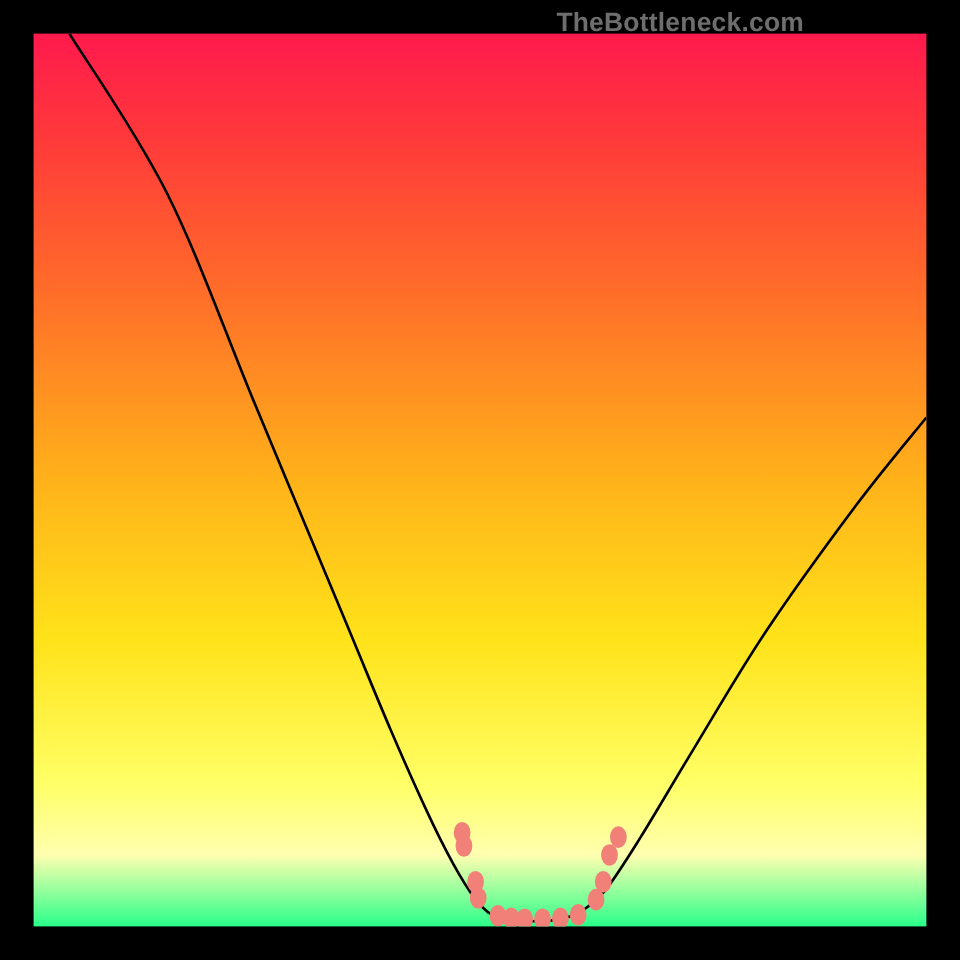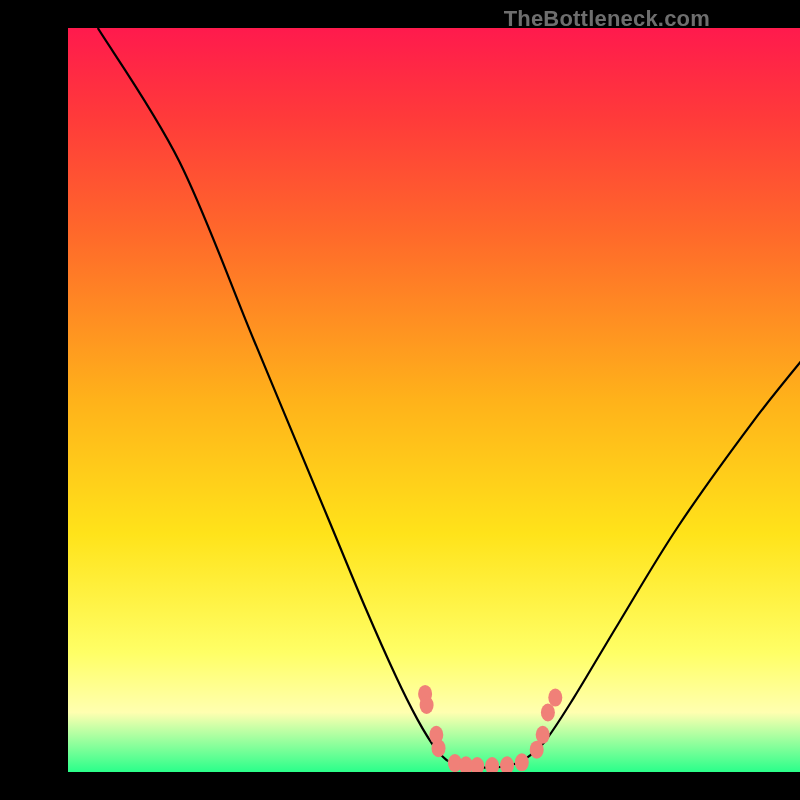--- a/index.html
+++ b/index.html
@@ -2,21 +2,20 @@
 <html><head>
 <meta charset="utf-8">
 <style>
   * { margin: 0; padding: 0; box-sizing: border-box; }
   html, body { width: 800px; height: 800px; overflow: hidden; background: #000; }
   .stage {
     position: relative;
     width: 680px;
     height: 800px;
     background: #000;
-    margin-left: 40px;
   }
   .plot {
     position: absolute;
     left: 28px;
     top: 28px;
     width: 744px;
     height: 744px;
     background: linear-gradient(to bottom,
       #ff1a4d 0%,
       #ff3a3a 12%,

